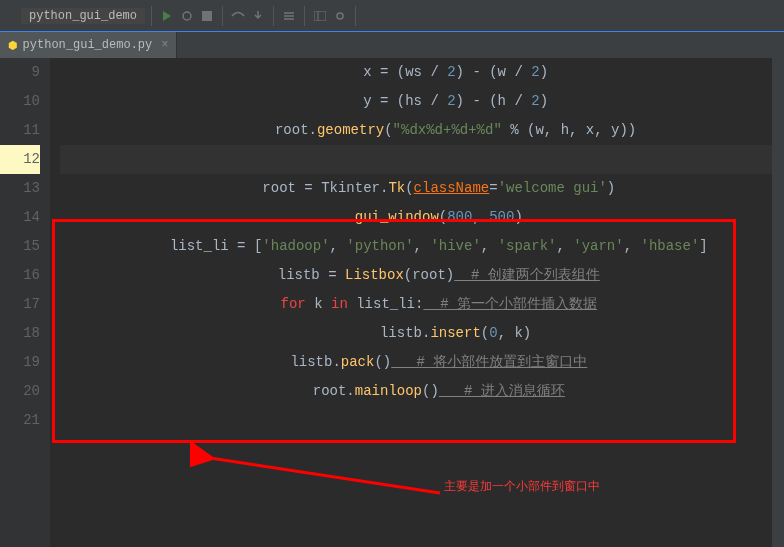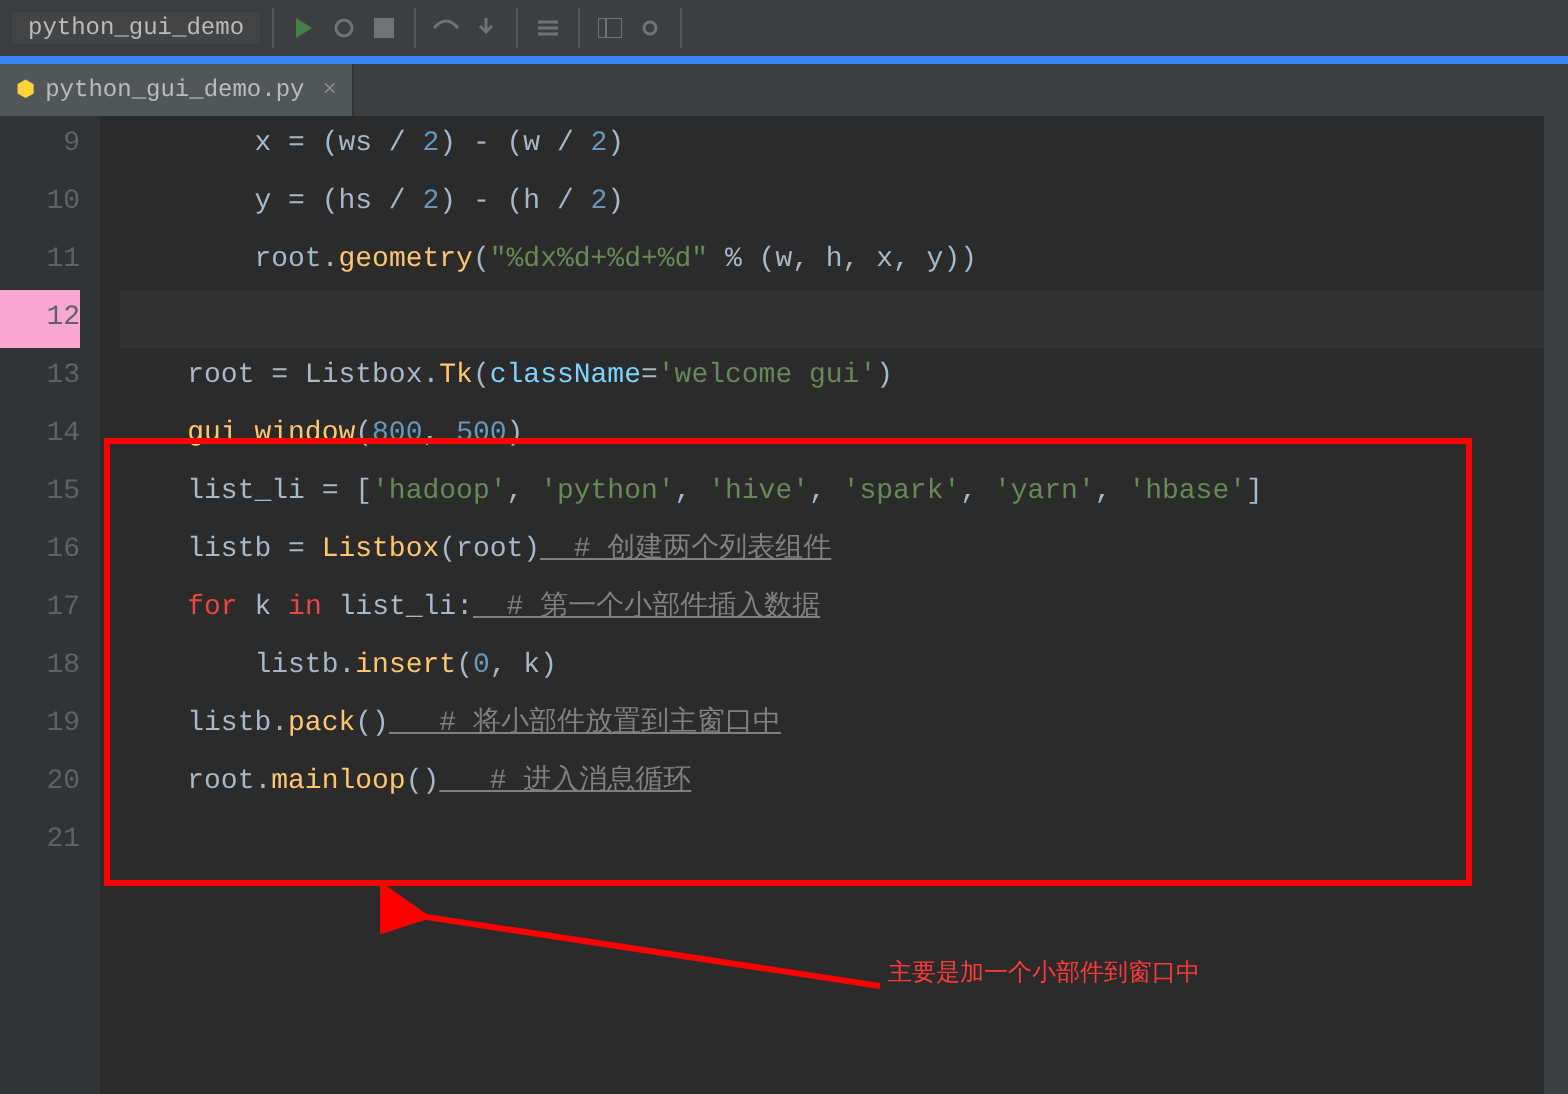--- a/index.html
+++ b/index.html
@@ -8,24 +8,24 @@
   height: 547px;
   background: #2b2b2b;
   font-family: "Consolas", "Courier New", monospace;
   font-size: 14px;
   overflow: hidden;
   position: relative;
 }
 .toolbar {
   height: 32px;
   background: #3c3f41;
-  border-bottom: 4px solid #3b82f6;
-  display: flex;
-  align-items: center;
-  padding: 0 6px;
+  border-bottom: 1px solid #3b82f6;
+  display: flex;
+  align-items: center;
+  padding: 0 21px;
   gap: 6px;
 }
 .toolbar-group {
   display: flex;
   align-items: center;
   gap: 2px;
   padding-right: 6px;
   border-right: 1px solid #555;
   height: 20px;
 }
@@ -89,28 +89,28 @@
 }
 .gutter-line { height: 29px; }
 .code {
   flex: 1;
   background: #2b2b2b;
   color: #a9b7c6;
   line-height: 29px;
   padding-left: 10px;
   position: relative;
 }
-.code-line { height: 29px; white-space: pre; }
-.current-line-gutter { background: #f9a8d4; padding-left: 20px; }
+.code-line { height: 29px; white-space: pre; text-align: center; }
+.current-line-gutter { background: #fef9c3; padding-left: 20px; }
 .current-line-code { background: #323232; position: relative; }
 .kw { color: #ef4444; }
 .str { color: #6a8759; }
 .num { color: #6897bb; }
 .fn { color: #ffc66d; }
-.param { color: #7dd3fc; }
+.param { color: #f97316; text-decoration: underline; }
 .comment { color: #808080; text-decoration: underline; }
 .highlight-box {
   position: absolute;
   left: 52px;
   top: 219px;
   width: 684px;
   height: 224px;
   border: 3px solid #ff0000;
   pointer-events: none;
   z-index: 5;
@@ -221,21 +221,21 @@
     <div class="gutter-line">19</div>
     <div class="gutter-line">20</div>
     <div class="gutter-line">21</div>
   </div>
 
   <div class="code">
     <div class="code-line"><span>        </span><span>x = (ws / </span><span class="num">2</span><span>) - (w / </span><span class="num">2</span><span>)</span></div>
     <div class="code-line"><span>        </span><span>y = (hs / </span><span class="num">2</span><span>) - (h / </span><span class="num">2</span><span>)</span></div>
     <div class="code-line"><span>        </span><span>root.</span><span class="fn">geometry</span><span>(</span><span class="str">"%dx%d+%d+%d"</span><span> % </span><span>(w, h, x, y)</span><span>)</span></div>
     <div class="code-line current-line-code"></div>
-    <div class="code-line"><span>    </span><span>root = Listbox.</span><span class="fn">Tk</span><span>(</span><span class="param">className</span><span>=</span><span class="str">'welcome gui'</span><span>)</span></div>
+    <div class="code-line"><span>    </span><span>root = Tkinter.</span><span class="fn">Tk</span><span>(</span><span class="param">className</span><span>=</span><span class="str">'welcome gui'</span><span>)</span></div>
     <div class="code-line"><span>    </span><span class="fn">gui_window</span><span>(</span><span class="num">800</span><span>, </span><span class="num">500</span><span>)</span></div>
     <div class="code-line"><span>    </span><span>list_li = [</span><span class="str">'hadoop'</span><span>, </span><span class="str">'python'</span><span>, </span><span class="str">'hive'</span><span>, </span><span class="str">'spark'</span><span>, </span><span class="str">'yarn'</span><span>, </span><span class="str">'hbase'</span><span>]</span></div>
     <div class="code-line"><span>    </span><span>listb = </span><span class="fn">Listbox</span><span>(root)</span><span class="comment">  # 创建两个列表组件</span></div>
     <div class="code-line"><span>    </span><span class="kw">for</span><span> k </span><span class="kw">in</span><span> list_li:</span><span class="comment">  # 第一个小部件插入数据</span></div>
     <div class="code-line"><span>        </span><span>listb.</span><span class="fn">insert</span><span>(</span><span class="num">0</span><span>, k)</span></div>
     <div class="code-line"><span>    </span><span>listb.</span><span class="fn">pack</span><span>()</span><span class="comment">   # 将小部件放置到主窗口中</span></div>
     <div class="code-line"><span>    </span><span>root.</span><span class="fn">mainloop</span><span>()</span><span class="comment">   # 进入消息循环</span></div>
     <div class="code-line"></div>
   </div>
 </div>

